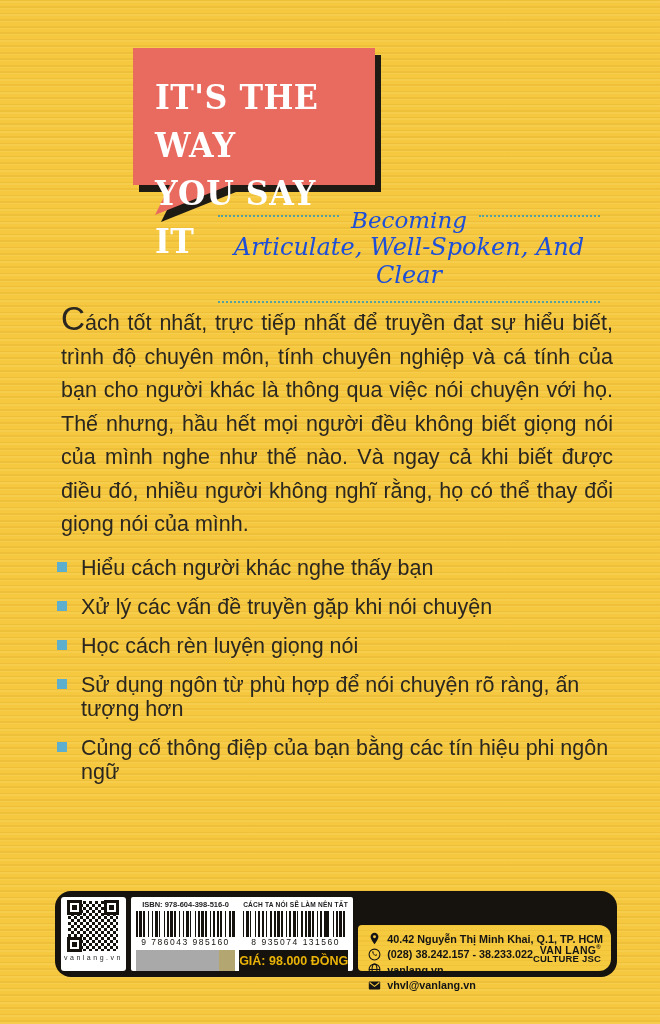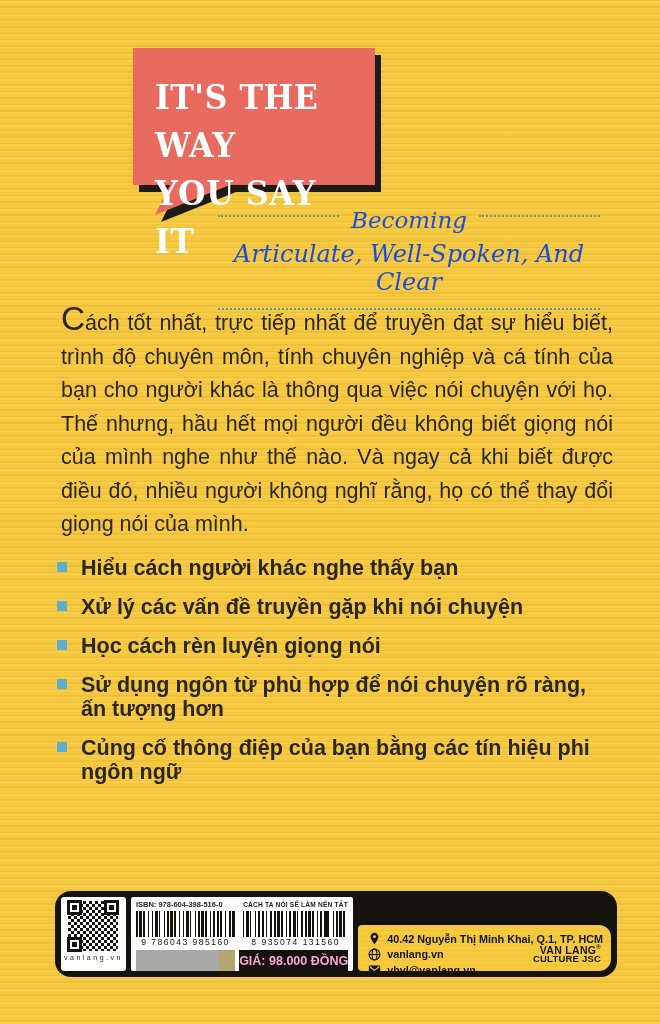--- a/index.html
+++ b/index.html
@@ -21,28 +21,28 @@
     font-family:"DejaVu Serif",serif;font-weight:700;
     font-size:33px;line-height:46px;color:#ffffff;letter-spacing:.5px;
     transform:scale(.96,1.04);transform-origin:left top;
   }
 
   
   .subtitle{position:absolute;top:207px;right:60px;width:382px;color:#1d4ed8;
     font-family:"DejaVu Serif",serif;font-style:italic;}
   .sub-row1{display:flex;align-items:center;gap:12px;font-size:23px;}
   .dotline{flex:1;border-bottom:2px dotted rgba(58,154,176,.85);transform:translateY(-4px);}
-  .sub-row2{text-align:center;font-size:24px;margin-top:7px;}
+  .sub-row2{text-align:center;font-size:24px;}
   .sub-divider{border-bottom:2px dotted rgba(58,154,176,.85);margin-top:12px;}
 
   
   .copy{position:absolute;left:57px;top:306px;width:556px;color:#2a2620;}
   .copy p{margin:0 0 12px 4px;font-size:21.5px;line-height:33.5px;text-align:justify;}
   .copy p::first-letter{font-size:1.55em;line-height:.75;}
-  ul.points{list-style:none;margin:14px 0 0 0;padding:0;font-weight:bold;}
+  ul.points{list-style:none;margin:14px 0 0 0;padding:0;}
   ul.points li{
     position:relative;padding-left:24px;margin-bottom:15px;
     font-size:21.5px;line-height:24px;color:#2a2620;
   }
   ul.points li .sq{
     position:absolute;left:0;top:6px;width:10px;height:10px;background:#5eaecd;
   }
 
   
   .footer{
@@ -57,36 +57,36 @@
     background-image:repeating-conic-gradient(#15120e 0% 25%,transparent 25% 50%);
     background-size:6px 6px;}
   .qr-finder{position:absolute;width:9px;height:9px;background:#fff;border:3px solid #15120e;}
   .qr-finder i{display:block;width:5px;height:5px;margin:2px;background:#15120e;}
   .qr-tl{left:0;top:0;} .qr-tr{right:0;top:0;} .qr-bl{left:0;bottom:0;}
   .qr-caption{font-size:7px;letter-spacing:2.5px;color:#2a2a2a;margin-top:2px;}
 
   .bar-panel{width:226px;background:#fff;border-radius:2px;box-sizing:border-box;
     padding:3px 5px 0 5px;display:grid;grid-template-columns:1fr 1fr;
     grid-template-rows:auto auto auto 1fr;column-gap:8px;}
-  .bc-label{font-size:7.5px;color:#1c1c1c;text-align:left;white-space:nowrap;
+  .bc-label{font-size:7.5px;color:#1c1c1c;text-align:center;white-space:nowrap;
     overflow:hidden;line-height:10px;font-weight:bold;}
   .bc-label.thin{font-weight:bold;font-size:6.6px;letter-spacing:.2px;}
   .bars{height:26px;margin-top:1px;
     background-image:repeating-linear-gradient(90deg,
       #15120e 0 1.5px,transparent 1.5px 3px,
       #15120e 3px 6px,transparent 6px 7px,
       #15120e 7px 8.5px,transparent 8.5px 12px,
       #15120e 12px 13px,transparent 13px 15.5px);}
   .bc-digits{font-size:8.5px;letter-spacing:1.5px;color:#15120e;text-align:center;
     line-height:11px;white-space:nowrap;}
   .strip-row{grid-column:1 / 2;display:flex;align-items:stretch;margin-top:2px;}
   .strip-gray{flex:1;background:#a9a9a9;}
   .price-row{grid-column:2 / 3;display:flex;align-items:stretch;margin-top:2px;position:relative;}
   .price-tan{width:16px;background:#b3a671;margin-left:-24px;margin-right:4px;}
-  .price-box{flex:1;background:#15120e;color:#f9a8d4;display:flex;align-items:center;
+  .price-box{flex:1;background:#15120e;color:#eab308;display:flex;align-items:center;
     justify-content:center;font-weight:bold;font-size:12.5px;white-space:nowrap;}
 
   .contact-panel{flex:1;background:#f6ca3e;border-radius:4px 12px 12px 4px;
     box-sizing:border-box;padding:7px 8px 5px 10px;position:relative;
     background-image:repeating-linear-gradient(180deg,rgba(205,145,25,.12) 0 1.5px,transparent 1.5px 5px);margin-top:28px;}
   .c-row{display:flex;align-items:center;gap:6px;margin-bottom:2.5px;}
   .c-row svg{flex:0 0 13px;}
   .c-text{font-size:10.8px;font-weight:bold;color:#141414;white-space:nowrap;}
   .publisher{position:absolute;right:10px;bottom:7px;text-align:right;color:#141414;line-height:10px;}
   .pub-name{font-size:10.5px;font-weight:bold;letter-spacing:.3px;}
@@ -167,20 +167,27 @@
     <div class="c-row">
       <svg width="13" height="13" viewBox="0 0 24 24">
         <path d="M12 1.5C8 1.5 4.8 4.8 4.8 8.8c0 5.2 7.2 13.7 7.2 13.7s7.2-8.5 7.2-13.7c0-4-3.2-7.3-7.2-7.3z" fill="#141414"></path>
         <circle cx="12" cy="8.8" r="2.7" fill="#f6ca3e"></circle>
       </svg>
       <span class="c-text">40.42 Nguyễn Thị Minh Khai, Q.1, TP. HCM</span>
     </div>
     <div class="c-row">
       <svg width="13" height="13" viewBox="0 0 24 24">
         <circle cx="12" cy="12" r="10" fill="none" stroke="#141414" stroke-width="2"></circle>
+        <path d="M8 6.5c1.2-.9 2.3.3 2.6 1.2l-.8 1.6c.5 1.4 2 2.9 3.4 3.4l1.5-.9c1-.4 2.3.8 1.4 1.9-2.3 3-9.4-4.2-8.1-7.2z" fill="#141414"></path>
+      </svg>
+      <span class="c-text">(028) 38.242.157 - 38.233.022</span>
+    </div>
+    <div class="c-row">
+      <svg width="13" height="13" viewBox="0 0 24 24">
+        <circle cx="12" cy="12" r="10" fill="none" stroke="#141414" stroke-width="2"></circle>
         <ellipse cx="12" cy="12" rx="4.5" ry="10" fill="none" stroke="#141414" stroke-width="2"></ellipse>
         <line x1="2" y1="12" x2="22" y2="12" stroke="#141414" stroke-width="2"></line>
       </svg>
       <span class="c-text">vanlang.vn</span>
     </div>
     <div class="c-row">
       <svg width="13" height="13" viewBox="0 0 24 24">
         <rect x="1.5" y="4.5" width="21" height="15" rx="2" fill="#141414"></rect>
         <path d="M3 6.5l9 7 9-7" fill="none" stroke="#f6ca3e" stroke-width="2"></path>
       </svg>

